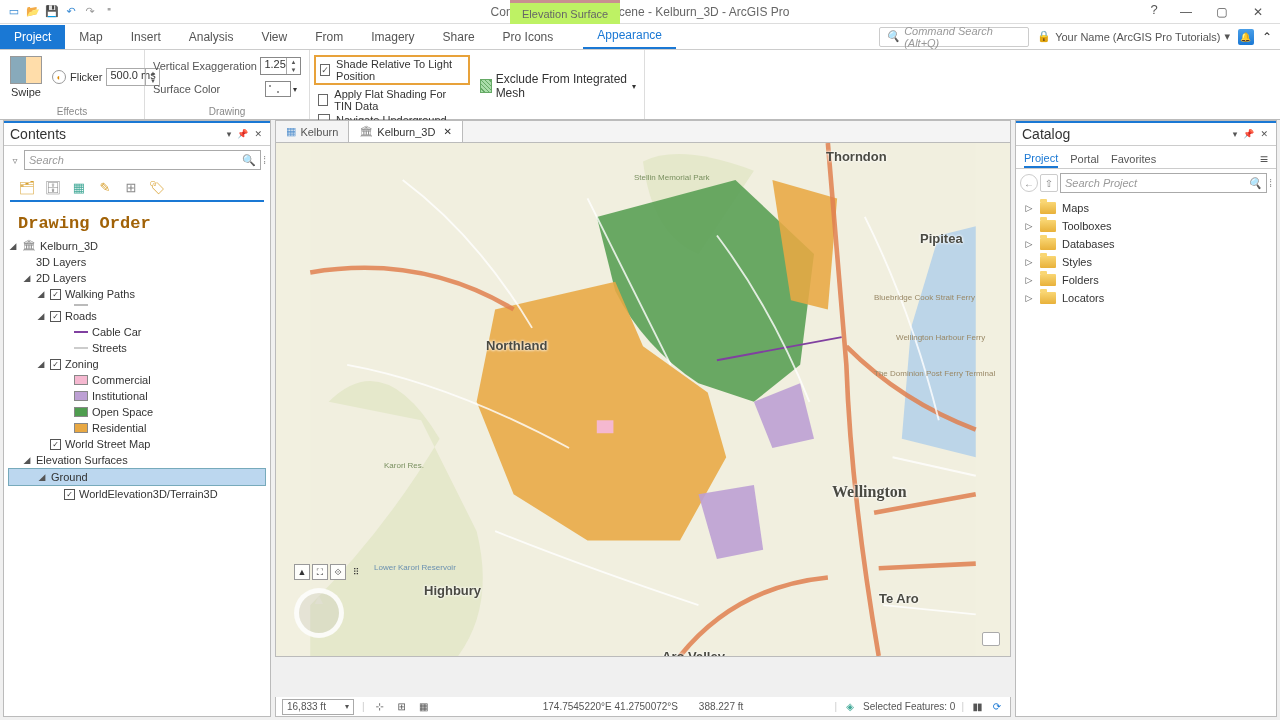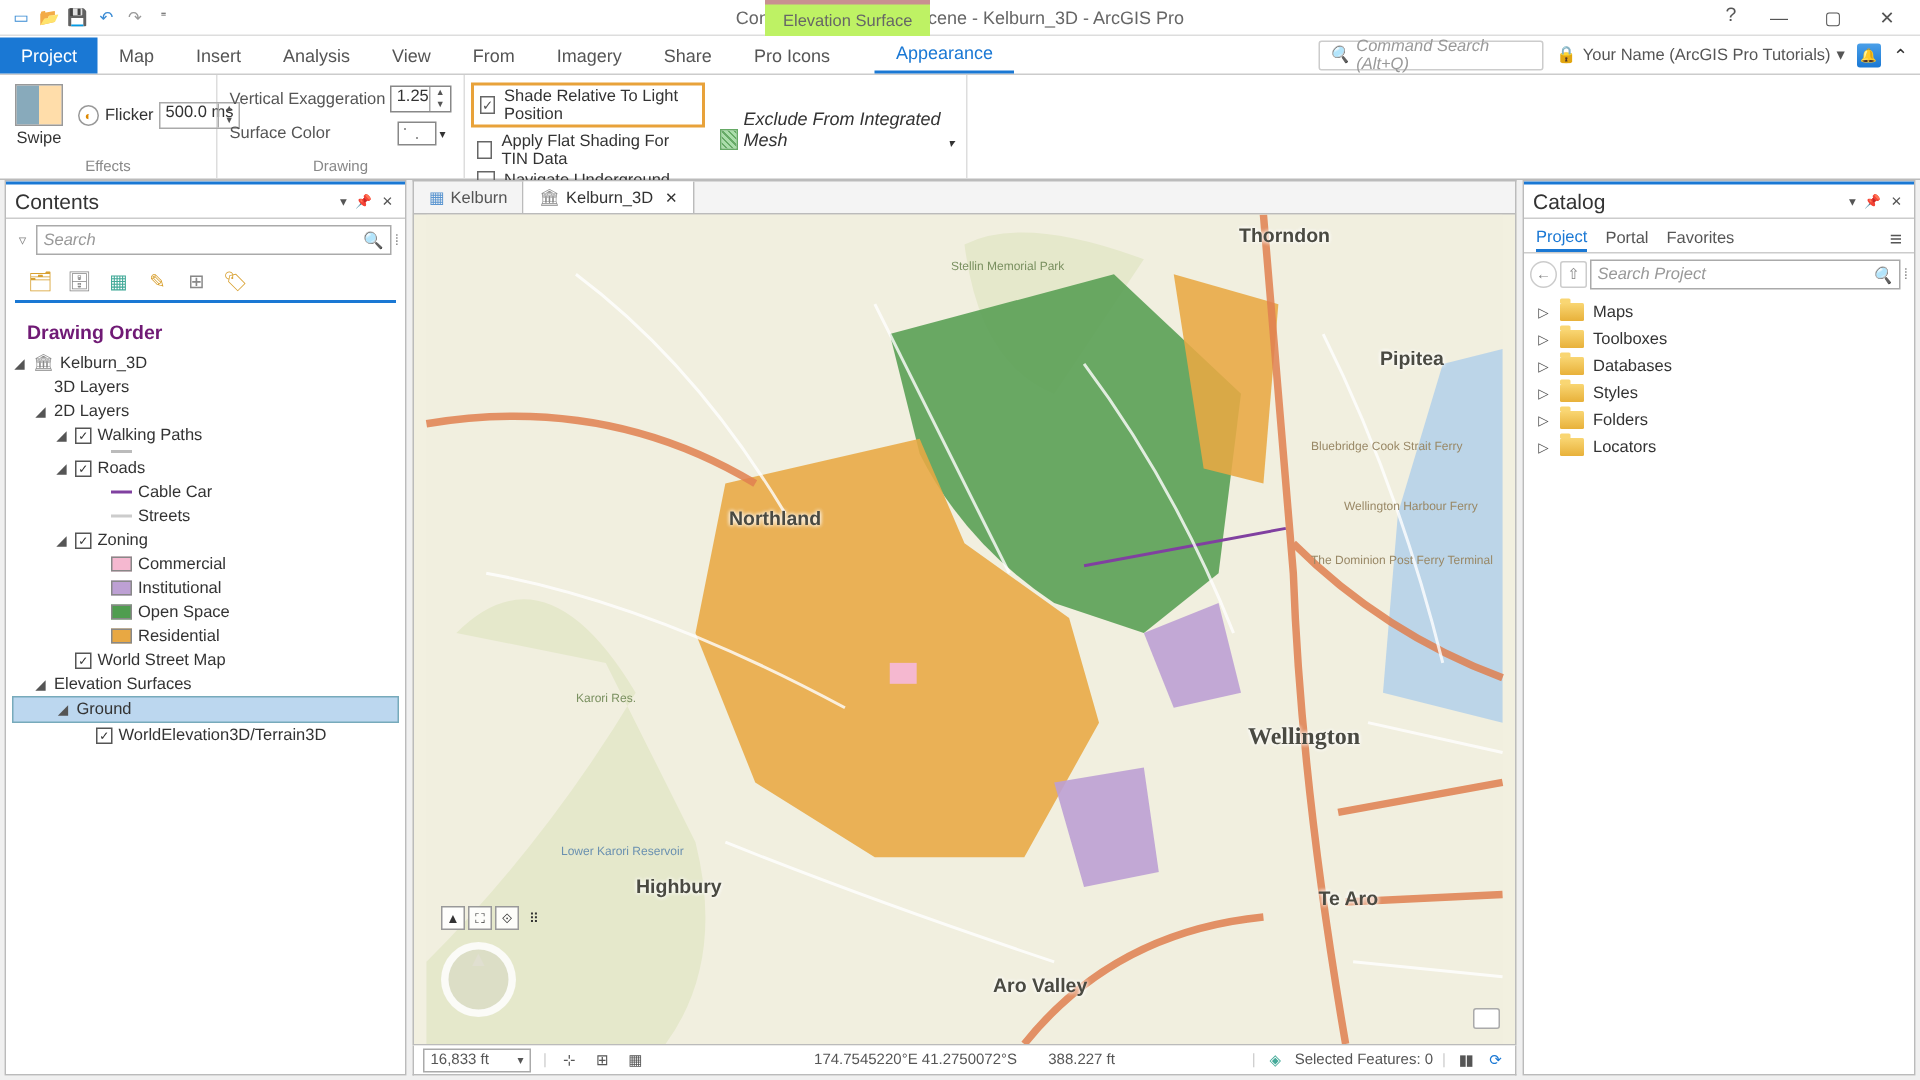--- a/index.html
+++ b/index.html
@@ -33,60 +33,60 @@
 .spin-up,.spin-down{flex:1; font-size:6px; text-align:center; line-height:8px; color:#555;}
 .drawing-row { display: flex; align-items: center; gap: 2px; margin: 3px 0; }
 .drawing-label { font-size: 11px; color: #555; width: 110px; }
 .drawing-input { width: 42px; height: 18px; border: 1px solid #888; padding: 0 3px; font-size: 11px; position:relative;}
 .surface-swatch { width: 26px; height: 16px; border: 1px solid #888; background-image: radial-gradient(circle at 4px 4px, #999 1px, transparent 1px), radial-gradient(circle at 12px 10px, #999 1px, transparent 1px); }
 .surface-group { display: flex; flex-direction: column; gap: 2px; padding-top:2px;}
 .surface-check { display: flex; align-items: center; gap: 6px; font-size: 11px; color: #333; cursor: pointer;}
 .chk-box { width: 12px; height: 12px; border: 1px solid #666; display:flex; align-items:center; justify-content:center; font-size:9px; color:#555;}
 .chk-box.checked::after{content:'✓';}
 .highlighted-opt { border: 2px solid #e8a23a; padding: 1px 4px; margin: -1px -4px 1px; }
-.mesh-grp { display:flex; align-items:flex-end; gap:4px;font-style:italic;}
+.mesh-grp { display:flex; align-items:center; gap:4px;}
 .mesh-icon { width:14px; height:14px; border:1px solid #6a6; background: repeating-linear-gradient(45deg,#ada,#ada 2px,#6a6 2px,#6a6 3px);}
 
 .workspace { position: absolute; top: 120px; left: 3px; right: 3px; bottom: 3px; display: flex; gap: 4px; }
 
 .panel { background: #fff; border: 1px solid #bbb; display: flex; flex-direction: column; }
 .panel-head { display: flex; align-items: center; padding: 3px 6px; border-bottom: 1px solid #ccc; border-top: 2px solid #1a78d4; background:#fff;}
 .panel-title { font-size: 14px; color: #333; }
 .panel-btns { margin-left: auto; display: flex; gap: 2px; font-size: 9px; color: #555; }
 .panel-btns span { cursor: pointer; padding: 0 2px; }
 
 .contents-panel { width: 268px; }
 .search-row { padding: 4px; display: flex; gap: 2px; align-items:center;}
 .filter-icon{ width:14px; height:14px; display:flex; align-items:center; justify-content:center; font-size:10px; color:#888;}
 .search-box { flex: 1; height: 20px; border: 1px solid #aaa; display: flex; align-items: center; padding: 0 4px; font-size: 11px; color: #999; }
 .search-box .mag { margin-left: auto; font-size: 11px; color: #555; }
 .tools-row { display: flex; gap: 8px; padding: 4px 8px; border-bottom: 2px solid #1a78d4; margin: 0 6px 6px; }
 .tool-i { width: 18px; height: 18px; cursor: pointer; display:flex; align-items:center; justify-content:center; font-size:13px;}
 .tree { padding: 2px 4px; overflow-y: auto; font-size: 11px; }
-.tree-h { font-size: 13px; font-weight: 600; color: #701a75; padding: 4px 10px; }
+.tree-h { font-size: 17px; font-weight: 600; color: #a16207; padding: 4px 10px; font-family: Liberation Mono, monospace; }
 .tree-item { display: flex; align-items: center; gap: 4px; padding: 2px 2px; cursor: pointer; }
 .tree-item.sel { background: #bcd7ef; border: 1px solid #7ab; }
 .expander { width: 10px; text-align: center; font-size: 9px; color: #555; }
 .tcheck { width: 11px; height: 11px; border: 1px solid #555; display:flex; align-items:center; justify-content:center; font-size:8px;}
 .tcheck.on::after{content:'✓'; color:#333;}
 .legend-sw { width: 14px; height: 10px; border: 1px solid #888; }
 .legend-ln { width: 14px; height: 2px; }
 .ind0{padding-left:0;} .ind1{padding-left:14px;} .ind2{padding-left:28px;} .ind3{padding-left:42px;}
 
 .center-area { flex: 1; display: flex; flex-direction: column; }
 .view-tabs { height: 22px; display: flex; background: #f4f4f4; border: 1px solid #bbb; border-bottom: none; }
 .vtab { display: flex; align-items: center; gap: 4px; padding: 0 10px; font-size: 11px; border-right: 1px solid #bbb; cursor: pointer; color:#555;}
 .vtab.active { background: #fff; color: #333;}
 .map-view { flex: 1; position: relative; border: 1px solid #bbb; overflow: hidden; background: #f2f0e0; }
 .map-svg { width: 100%; height: 100%; }
 .nav-compass { position: absolute; bottom: 18px; left: 18px; width: 50px; height: 50px; border: 5px solid rgba(255,255,255,0.85); border-radius: 50%; display: flex; align-items: flex-start; justify-content: center; background: rgba(200,200,190,0.3);}
 .nav-compass::before { content: '▲'; font-size: 14px; color: #e0dfd0; margin-top:-2px; }
 .nav-tools { position: absolute; bottom: 76px; left: 18px; display: flex; gap: 2px; }
 .nav-tb { width: 16px; height: 16px; background: rgba(255,255,255,0.9); border: 1px solid #999; font-size: 9px; display:flex; align-items:center; justify-content:center;}
-.status-bar { height: 20px; background: #fff; border: 1px solid #bbb; border-top: none; display: flex; align-items: center; padding: 0 6px; gap: 8px; font-size: 10px; color: #555; }
+.status-bar { height: 20px; background: #fff; border: 1px solid #bbb; border-top: none; display: flex; align-items: center; padding: 0 6px; gap: 8px; font-size: 10px; color: #555; margin-top: 40px; }
 .scale-select { width: 72px; height: 16px; border: 1px solid #aaa; display: flex; align-items: center; padding: 0 4px; justify-content: space-between; }
 .sb-center{ position:absolute; left:50%; transform:translateX(-50%);}
 .sb-right { margin-left: auto; display: flex; align-items: center; gap: 6px; }
 .sb-icon { width: 14px; height: 14px; display: flex; align-items: center; justify-content: center; font-size: 10px; cursor: pointer;}
 
 .catalog-panel { width: 262px; }
 .cat-tabs { display: flex; gap: 12px; padding: 4px 8px 0; border-bottom: 1px solid #ccc; align-items:center;}
 .ctab { font-size: 11px; color: #555; padding: 2px 0; cursor: pointer; }
 .ctab.active { color: #1a78d4; border-bottom: 2px solid #1a78d4; }
 .cat-menu{margin-left:auto; font-size:14px; color:#555; cursor:pointer;}

